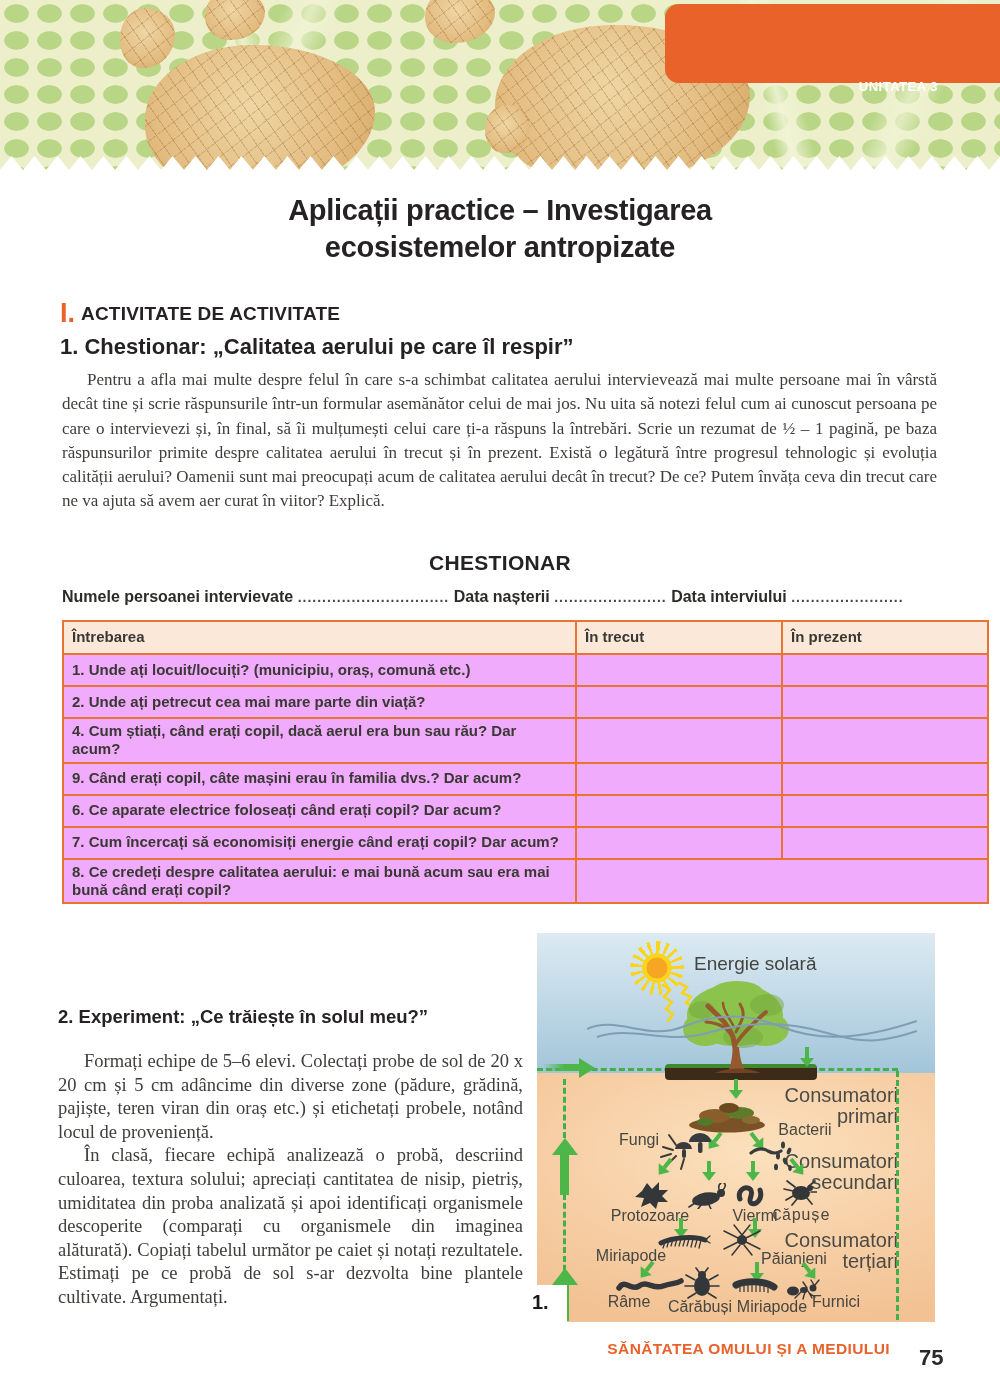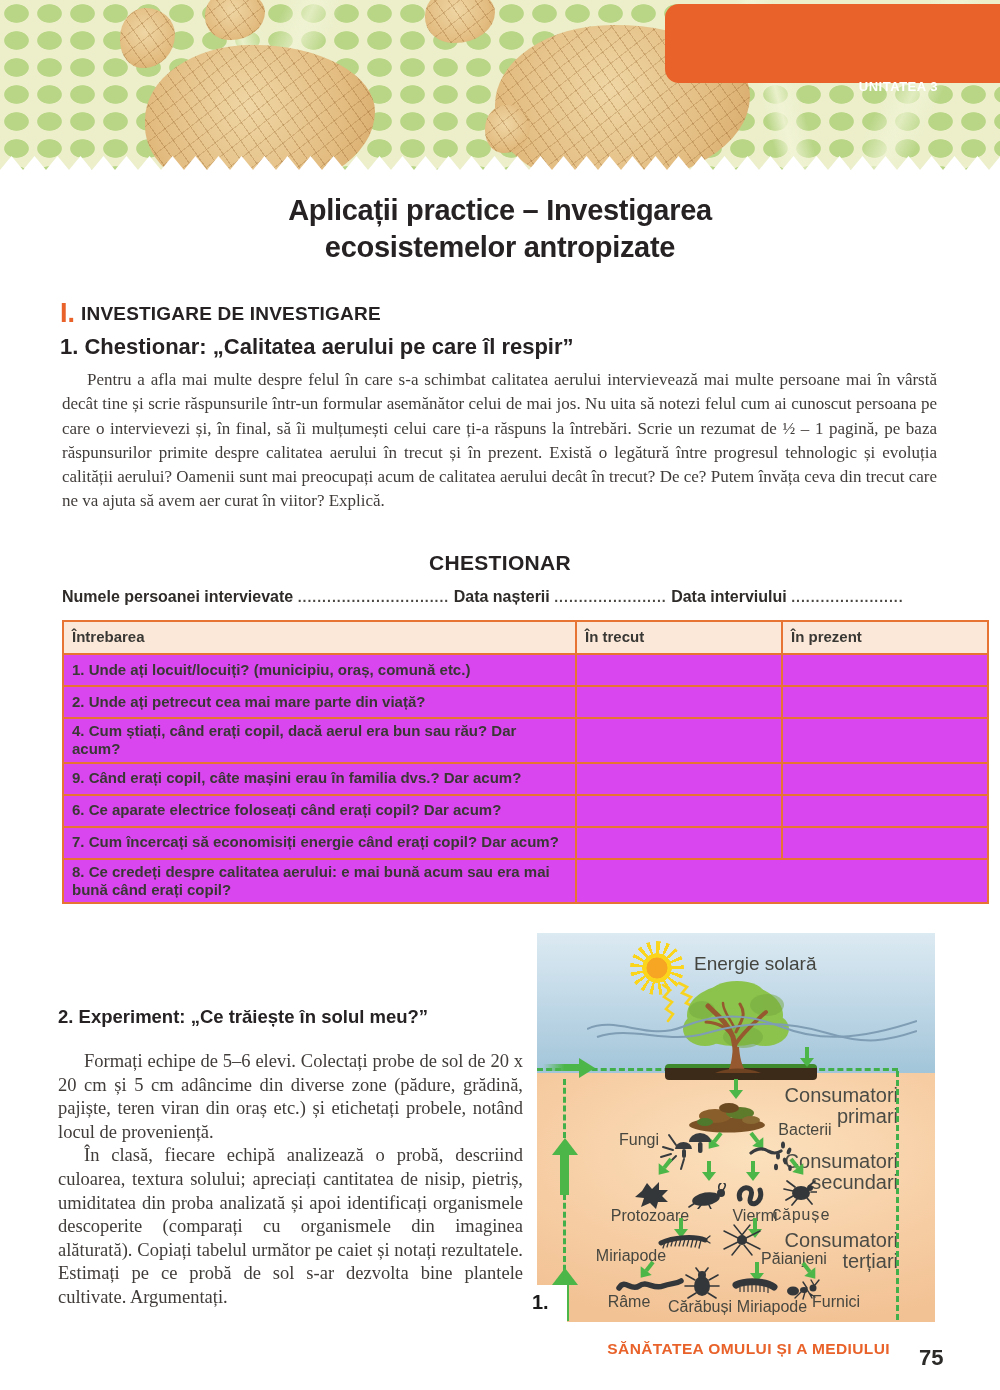--- a/index.html
+++ b/index.html
@@ -42,21 +42,21 @@
   .fields{position:absolute;left:62px;top:588px;width:880px;font-size:16px;
       font-weight:bold;color:#2e2b29;white-space:nowrap;}
   .fields .dots{font-weight:bold;color:#4a4742;letter-spacing:1px;font-size:14px;}
 
   
   .qtable{position:absolute;left:62px;top:620px;width:874px;border-collapse:collapse;
       table-layout:fixed;}
   .qtable th,.qtable td{border:2.5px solid #e87434;font-size:15px;color:#3a3835;
       padding:3px 8px;text-align:left;vertical-align:middle;line-height:1.22;}
   .qtable th{background:#fbe8d8;font-weight:bold;height:25px;}
-  .qtable td{background:#d946ef;font-weight:bold;height:24px;}
+  .qtable td{background:#f0abfc;font-weight:bold;height:24px;}
   .col-q{width:495px;} .col-p{width:188px;}
 
   
   .sec2-title{position:absolute;left:58px;top:1006px;font-weight:bold;font-size:18.5px;color:#262223;}
   .sec2-body{position:absolute;left:58px;top:1050px;width:465px;
       font-family:"Liberation Serif",serif;font-size:18.5px;line-height:23.6px;
       color:#403c3a;text-align:justify;}
   .sec2-body p{margin:0;text-indent:26px;}
 
   
@@ -122,21 +122,21 @@
     <rect width="1000" height="15" fill="url(#zz)"></rect>
   </svg>
 </div>
 
 <div class="page-title">
   <div>Aplicații practice – Investigarea</div>
   <div>ecosistemelor antropizate</div>
 </div>
 
 <div class="sec1">
-  <span class="numeral">I.</span><span class="head">INVESTIGARE DE INVESTIGARE</span>
+  <span class="numeral">I.</span><span class="head">ACTIVITATE DE ACTIVITATE</span>
 </div>
 
 <div class="sub1">1. Chestionar: „Calitatea aerului pe care îl respir”</div>
 
 <div class="intro">Pentru a afla mai multe despre felul în care s-a schimbat calitatea aerului intervievează mai multe persoane mai în vârstă decât tine și scrie răspunsurile într-un formular asemănător celui de mai jos. Nu uita să notezi felul cum ai cunoscut persoana pe care o intervievezi și, în final, să îi mulțumești celui care ți-a răspuns la întrebări. Scrie un rezumat de ½ – 1 pagină, pe baza răspunsurilor primite despre calitatea aerului în trecut și în prezent. Există o legătură între progresul tehnologic și evoluția calității aerului? Oamenii sunt mai preocupați acum de calitatea aerului decât în trecut? De ce? Putem învăța ceva din trecut care ne va ajuta să avem aer curat în viitor? Explică.</div>
 
 <div class="q-title">CHESTIONAR</div>
 
 <div class="fields">
   <span>Numele persoanei intervievate</span>

